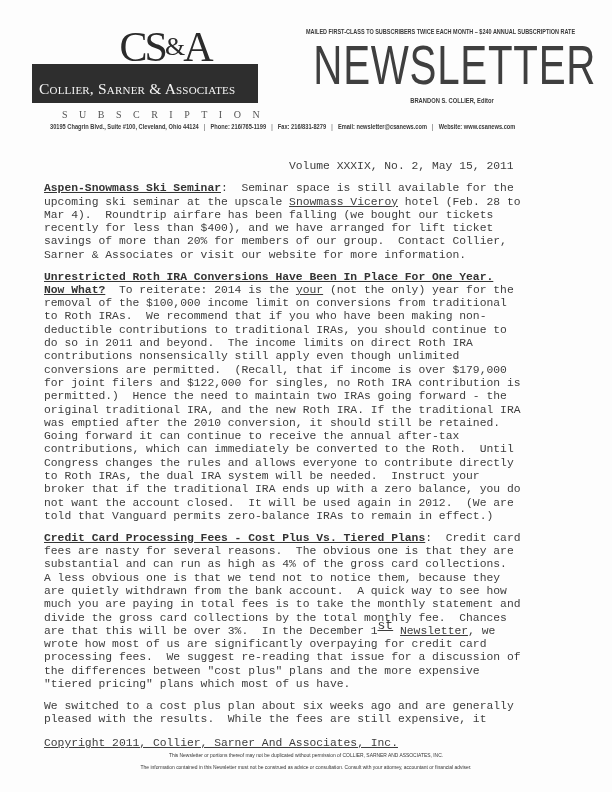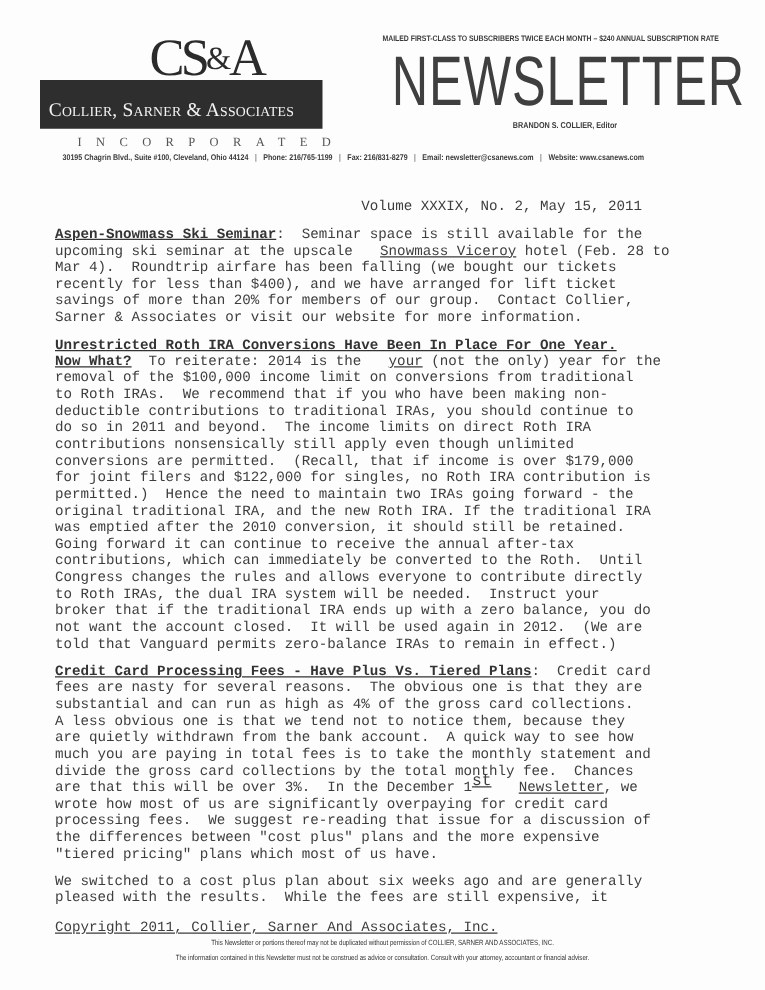--- a/index.html
+++ b/index.html
@@ -42,37 +42,37 @@
     font-weight: bold;
   }
   .contact-bar .sep { margin: 0 6px; font-weight: normal; }
   .content {
     position: absolute; left: 44px; top: 160px; width: 555px;
     font-size: 11.35px; line-height: 13.3px; color: #3d3d3d;
   }
   .volume { text-align: left; padding-left: 245px; margin-bottom: 9px; }
   .para { margin: 0 0 8.5px 0; white-space: pre-wrap; }
   .h { font-weight: bold; text-decoration: underline; color: #333; }
-  .u { text-decoration: underline; margin-left: 15px; }
+  .u { text-decoration: underline; }
   sup { font-size: 13px; line-height: 0; text-decoration: underline; }
   .copyright { position: absolute; left: 44px; top: 737px; font-size: 11.35px; color: #3d3d3d; text-decoration: underline; }
   .disclaimer {
     position: absolute; left: 0; width: 612px; text-align: center; font-family: "Liberation Sans", sans-serif;
     font-size: 6px; color: #333; transform: scaleX(0.82); transform-origin: center; white-space: nowrap;
   }
   .d1 { top: 752px; }
   .d2 { top: 764px; }
 </style>
 </head>
 <body>
 
 <div class="logo-block">
   <div class="logo-mark"><span>CS</span><span class="amp">&amp;</span><span>A</span></div>
   <div class="logo-bar">Collier, Sarner &amp; Associates</div>
-  <div class="logo-inc">INCORPORATED</div>
+  <div class="logo-inc">SUBSCRIPTION</div>
 </div>
 
 <div class="masthead">
   <div class="mailing">MAILED FIRST-CLASS TO SUBSCRIBERS TWICE EACH MONTH – $240 ANNUAL SUBSCRIPTION RATE</div>
   <div class="nl-title">NEWSLETTER</div>
   <div class="editor">BRANDON S. COLLIER, Editor</div>
 </div>
 
 <div class="contact-bar">
   <span>30195 Chagrin Blvd., Suite #100, Cleveland, Ohio 44124</span><span class="sep">|</span><span>Phone: 216/765-1199</span><span class="sep">|</span><span>Fax: 216/831-8279</span><span class="sep">|</span><span>Email: newsletter@csanews.com</span><span class="sep">|</span><span>Website: www.csanews.com</span>
@@ -101,21 +101,21 @@
 original traditional IRA, and the new Roth IRA. If the traditional IRA
 was emptied after the 2010 conversion, it should still be retained.
 Going forward it can continue to receive the annual after-tax
 contributions, which can immediately be converted to the Roth.  Until
 Congress changes the rules and allows everyone to contribute directly
 to Roth IRAs, the dual IRA system will be needed.  Instruct your
 broker that if the traditional IRA ends up with a zero balance, you do
 not want the account closed.  It will be used again in 2012.  (We are
 told that Vanguard permits zero-balance IRAs to remain in effect.)</span></div>
 
-  <div class="para"><span class="h">Credit Card Processing Fees - Have Plus Vs. Tiered Plans</span><span>:  Credit card
+  <div class="para"><span class="h">Credit Card Processing Fees - Cost Plus Vs. Tiered Plans</span><span>:  Credit card
 fees are nasty for several reasons.  The obvious one is that they are
 substantial and can run as high as 4% of the gross card collections.
 A less obvious one is that we tend not to notice them, because they
 are quietly withdrawn from the bank account.  A quick way to see how
 much you are paying in total fees is to take the monthly statement and
 divide the gross card collections by the total monthly fee.  Chances
 are that this will be over 3%.  In the December 1</span><sup>st</sup><span> </span><span class="u">Newsletter</span><span>, we
 wrote how most of us are significantly overpaying for credit card
 processing fees.  We suggest re-reading that issue for a discussion of
 the differences between "cost plus" plans and the more expensive

